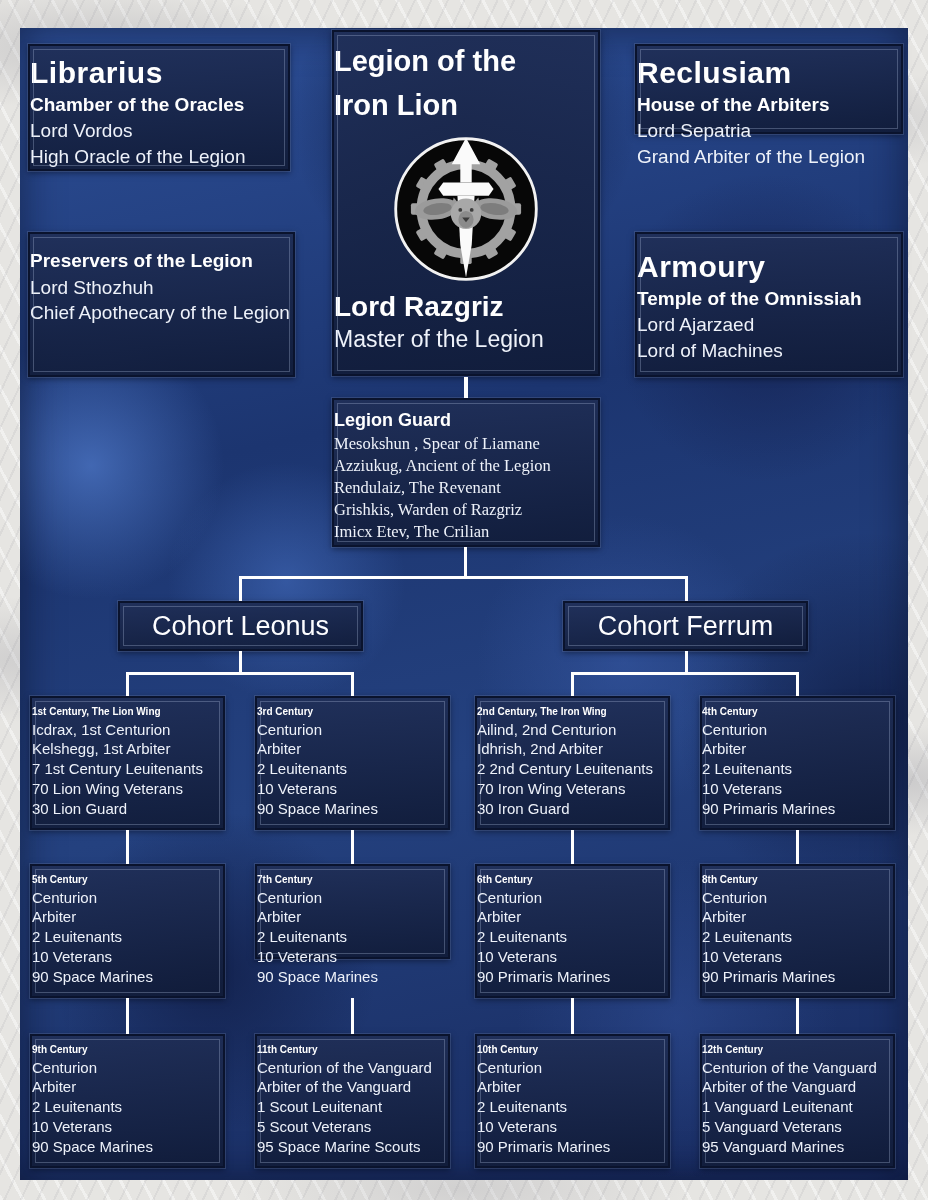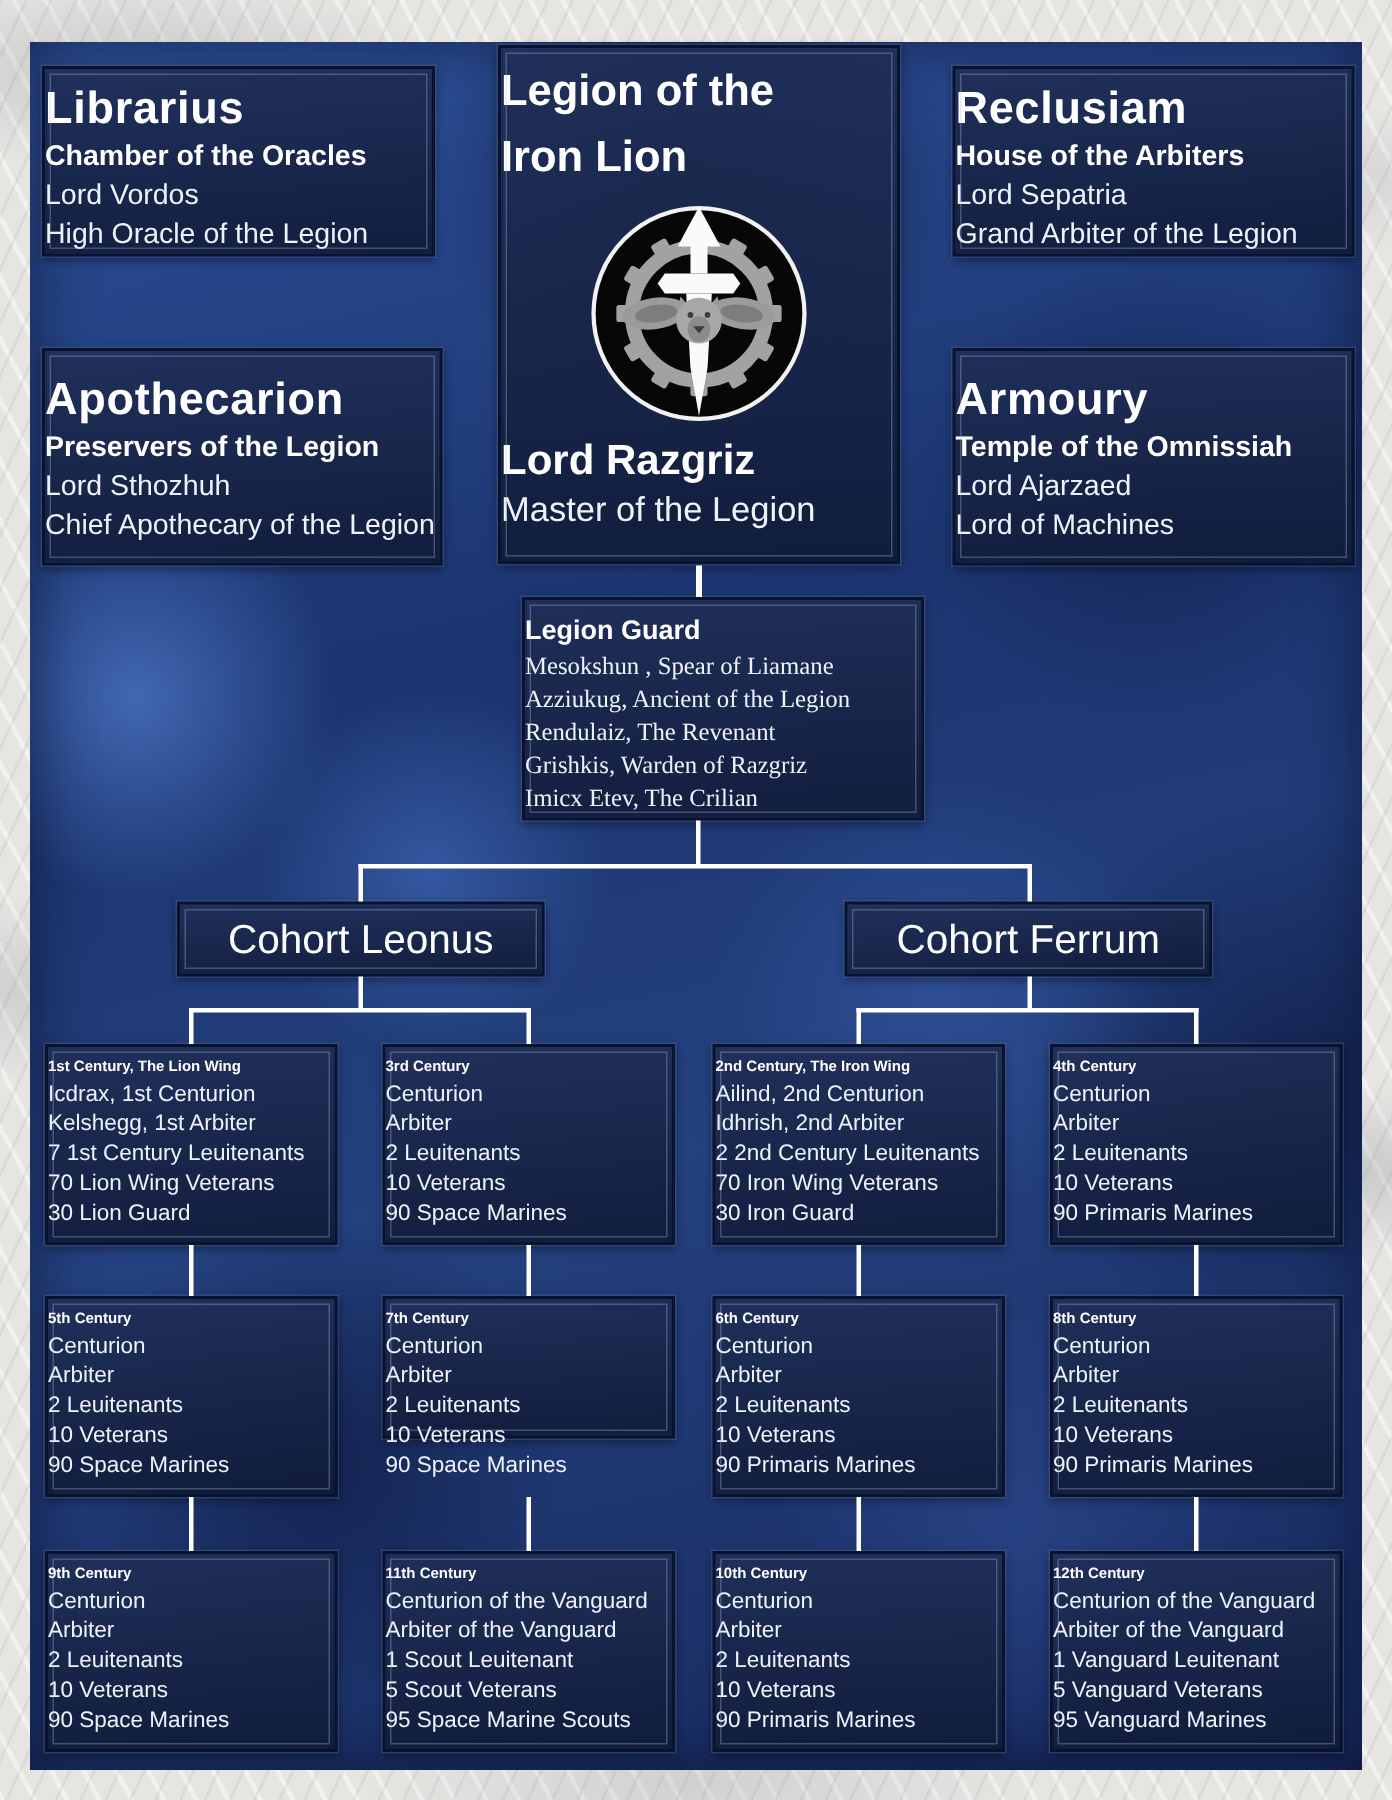--- a/index.html
+++ b/index.html
@@ -41,21 +41,21 @@
   .box::after{content:"";position:absolute;inset:3px;border:1px solid rgba(175,190,220,.32);pointer-events:none;}
   .dept{padding-top:8px;}
   .dept .title{font-size:30px;font-weight:bold;line-height:1.25;letter-spacing:.5px;}
   .dept .subtitle{font-size:19px;font-weight:bold;line-height:1.4;}
   .dept .line{font-size:19px;line-height:1.35;color:#eef2fa;}
   .hq{padding-top:8px;}
   .hq .hq-title{font-size:29px;font-weight:bold;line-height:1.5;}
   .emblem-wrap{margin:6px auto 4px auto;width:152px;height:152px;}
   .hq .leader{font-size:28px;font-weight:bold;line-height:1.3;margin-top:2px;}
   .hq .leader-title{font-size:23px;line-height:1.3;color:#eef2fa;}
-  .guard{padding-top:7px;margin-left:16px;}
+  .guard{padding-top:7px;}
   .guard .title{font-size:18px;font-weight:bold;line-height:1.45;}
   .guard .line{font-size:16.5px;line-height:1.33;color:#eef2fa;font-family:Liberation Serif, serif;}
   .cohort{display:flex;align-items:center;justify-content:center;font-size:27px;color:#fdfdff;}
   .century{padding-top:7px;}
   .century .c-title{font-size:10px;font-weight:bold;line-height:1.45;}
   .century .c-line{font-size:15px;line-height:1.32;color:#eef2fa;}
   .cn{position:absolute;background:#ffffff;}
 </style>
 </head>
 <body>
@@ -131,29 +131,28 @@
   <div class="leader-title">Master of the Legion</div>
 </div>
 
 <div class="box dept" style="left:28px;top:44px;width:262px;height:127px;">
   <div class="title">Librarius</div>
   <div class="subtitle">Chamber of the Oracles</div>
   <div class="line">Lord Vordos</div>
   <div class="line">High Oracle of the Legion</div>
 </div>
 
-<div class="box dept" style="left:635px;top:44px;width:268px;height:127px;">
+<div class="box dept" style="left:635px;top:44px;width:268px;height:90px;">
   <div class="title">Reclusiam</div>
   <div class="subtitle">House of the Arbiters</div>
   <div class="line">Lord Sepatria</div>
   <div class="line">Grand Arbiter of the Legion</div>
 </div>
 
 <div class="box dept" style="left:28px;top:232px;width:267px;height:145px;padding-top:14px;">
-  <div class="title">Apothecarion</div>
   <div class="subtitle">Preservers of the Legion</div>
   <div class="line">Lord Sthozhuh</div>
   <div class="line">Chief Apothecary of the Legion</div>
 </div>
 
 <div class="box dept" style="left:635px;top:232px;width:268px;height:145px;padding-top:14px;">
   <div class="title">Armoury</div>
   <div class="subtitle">Temple of the Omnissiah</div>
   <div class="line">Lord Ajarzaed</div>
   <div class="line">Lord of Machines</div>

